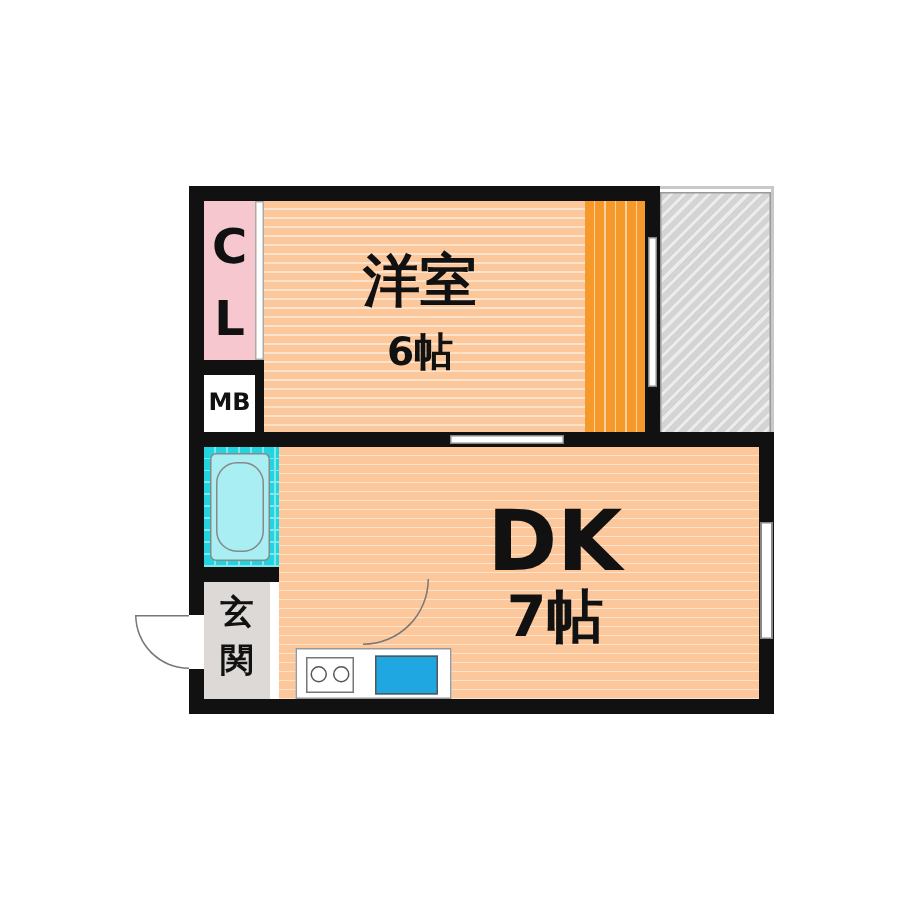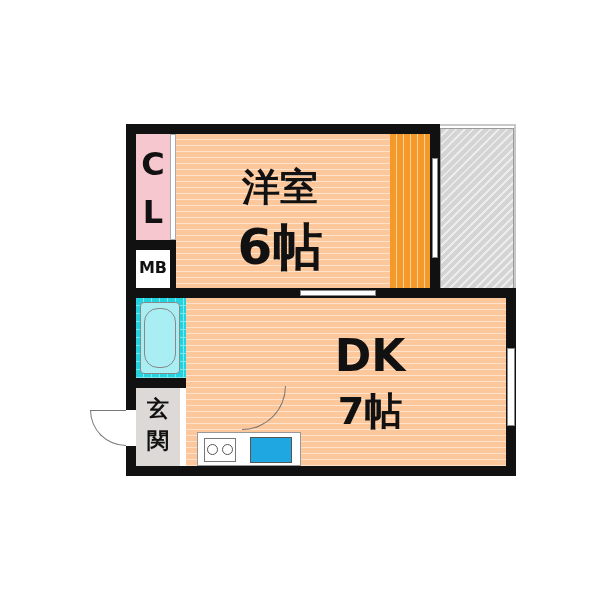--- a/index.html
+++ b/index.html
@@ -38,21 +38,21 @@
 <div class="abs wall" style="left:126px;top:124px;width:10px;height:350px;"></div>
 <div class="abs wall" style="left:126px;top:466px;width:390px;height:10px;"></div>
 <div class="abs wall" style="left:506px;top:290px;width:10px;height:186px;"></div>
 <div class="abs wall" style="left:430px;top:124px;width:10px;height:176px;"></div>
 <div class="abs wall" style="left:126px;top:288px;width:390px;height:10px;"></div>
 
 <div class="abs floor-wood" style="left:176px;top:134px;width:214px;height:154px;"></div>
 <div class="abs floor-orange" style="left:390px;top:134px;width:40px;height:154px;"></div>
 <div class="abs window" style="left:432px;top:158px;width:6px;height:100px;"></div>
 <div class="abs label" style="left:220px;top:168px;width:120px;font-size:38px;">洋室</div>
-<div class="abs label" style="left:220px;top:222px;width:120px;font-size:50px;">6帖</div>
+<div class="abs label" style="left:220px;top:222px;width:120px;font-size:26px;">6帖</div>
 
 <div class="abs" style="left:136px;top:134px;width:34px;height:106px;background:#f7c7cf;"></div>
 <div class="abs window" style="left:170px;top:134px;width:6px;height:106px;border-color:#aaa;"></div>
 <div class="abs label" style="left:136px;top:148px;width:34px;font-size:32px;">C</div>
 <div class="abs label" style="left:136px;top:196px;width:34px;font-size:32px;">L</div>
 <div class="abs wall" style="left:126px;top:240px;width:50px;height:10px;"></div>
 <div class="abs wall" style="left:170px;top:240px;width:6px;height:50px;"></div>
 
 <div class="abs" style="left:136px;top:250px;width:34px;height:38px;background:#ffffff;"></div>
 <div class="abs label" style="left:134px;top:260px;width:38px;font-size:16px;">MB</div>
@@ -71,21 +71,21 @@
 <div class="abs tile" style="left:242px;top:298px;width:44px;height:80px;"></div>
 <div class="abs" style="left:249px;top:300px;width:30px;height:14px;background:#fff;border:1px solid #888;border-radius:3px;"></div>
 <div class="abs" style="left:251px;top:312px;width:26px;height:36px;background:#fff;border:1px solid #888;border-radius:50%;"></div>
 <div class="abs wall" style="left:286px;top:298px;width:8px;height:88px;"></div>
 <div class="abs window" style="left:242px;top:380px;width:44px;height:6px;"></div>
 
 <div class="abs floor-wood" style="left:186px;top:298px;width:320px;height:168px;"></div>
 <div class="abs floor-wood" style="left:294px;top:298px;width:212px;height:90px;"></div>
 <div class="abs" style="left:242px;top:386px;width:44px;height:44px;border-right:1px solid #777;border-bottom:1px solid #777;border-bottom-right-radius:44px;"></div>
 <div class="abs window" style="left:507px;top:348px;width:8px;height:78px;"></div>
-<div class="abs label" style="left:320px;top:334px;width:100px;font-size:44px;">DK</div>
+<div class="abs label" style="left:320px;top:334px;width:100px;font-size:56px;">DK</div>
 <div class="abs label" style="left:320px;top:392px;width:100px;font-size:38px;">7帖</div>
 
 <div class="abs" style="left:197px;top:432px;width:104px;height:34px;background:#fff;border:1px solid #999;"></div>
 <div class="abs" style="left:204px;top:438px;width:32px;height:24px;border:1px solid #777;background:#fff;"></div>
 <div class="abs" style="left:207px;top:444px;width:11px;height:11px;border:1px solid #555;border-radius:50%;"></div>
 <div class="abs" style="left:222px;top:444px;width:11px;height:11px;border:1px solid #555;border-radius:50%;"></div>
 <div class="abs" style="left:250px;top:437px;width:42px;height:26px;background:#1ea7e1;border:1px solid #555;"></div>
 
 <div class="abs" style="left:136px;top:388px;width:44px;height:78px;background:#dcd9d6;"></div>
 <div class="abs" style="left:180px;top:388px;width:6px;height:78px;background:#fff;"></div>

